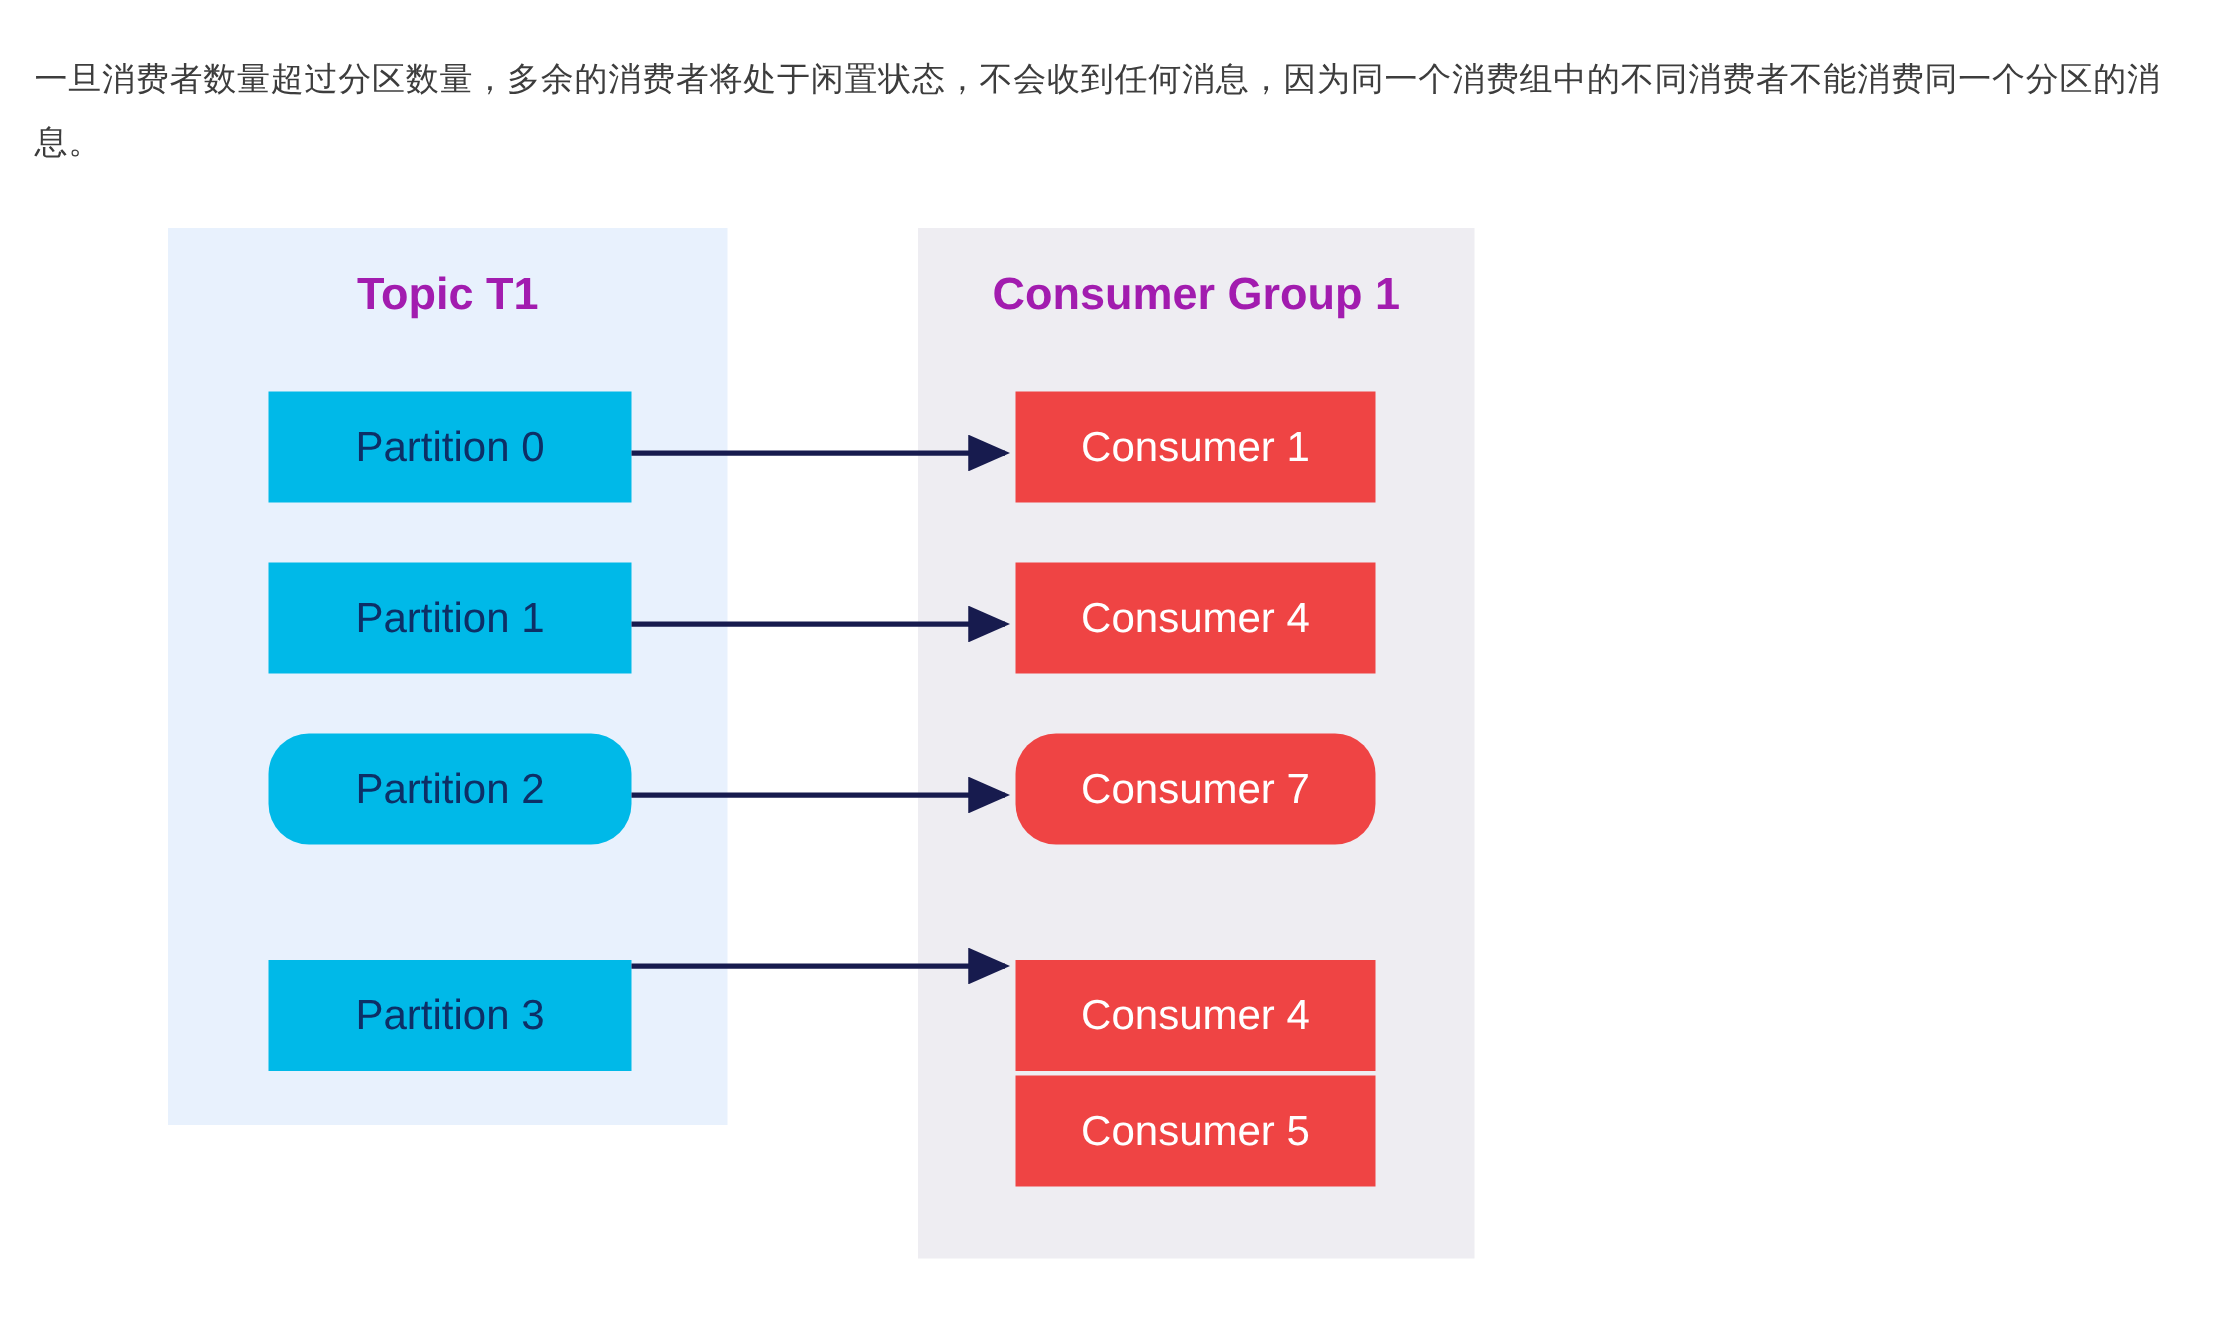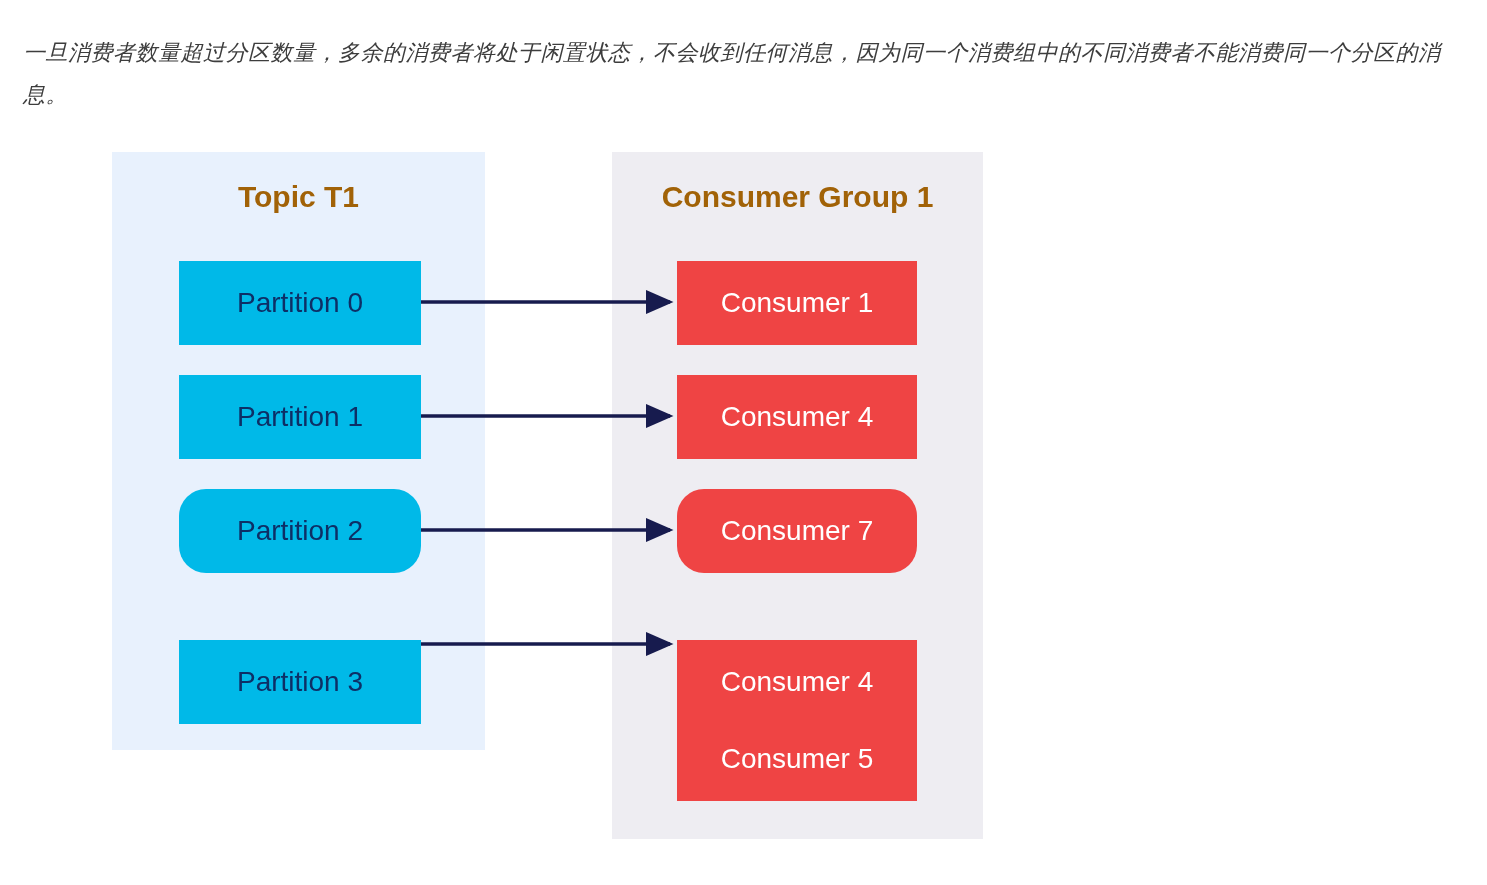--- a/index.html
+++ b/index.html
@@ -14,21 +14,20 @@
 
   .intro {
     position: absolute;
     left: 23px;
     top: 32px;
     width: 1448px;
     font-size: 22px;
     line-height: 42px;
     color: #3d3d3d;
     letter-spacing: 0.5px;
-    font-style: italic;
   }
 
   .panel {
     position: absolute;
     top: 152px;
   }
   .panel-topic {
     left: 112px;
     width: 373px;
     height: 598px;
@@ -41,26 +40,26 @@
     background: #eeedf2;
   }
   .panel-title {
     position: absolute;
     top: 28px;
     left: 0;
     width: 100%;
     text-align: center;
     font-size: 30px;
     font-weight: bold;
-    color: #a16207;
+    color: #a21caf;
   }
 
   .node {
     position: absolute;
-    height: 84px;
+    height: 74px;
     display: flex;
     align-items: center;
     justify-content: center;
     font-size: 28px;
   }
   .partition {
     left: 179px;
     width: 242px;
     background: #00b9e8;
     color: #0d2f66;

